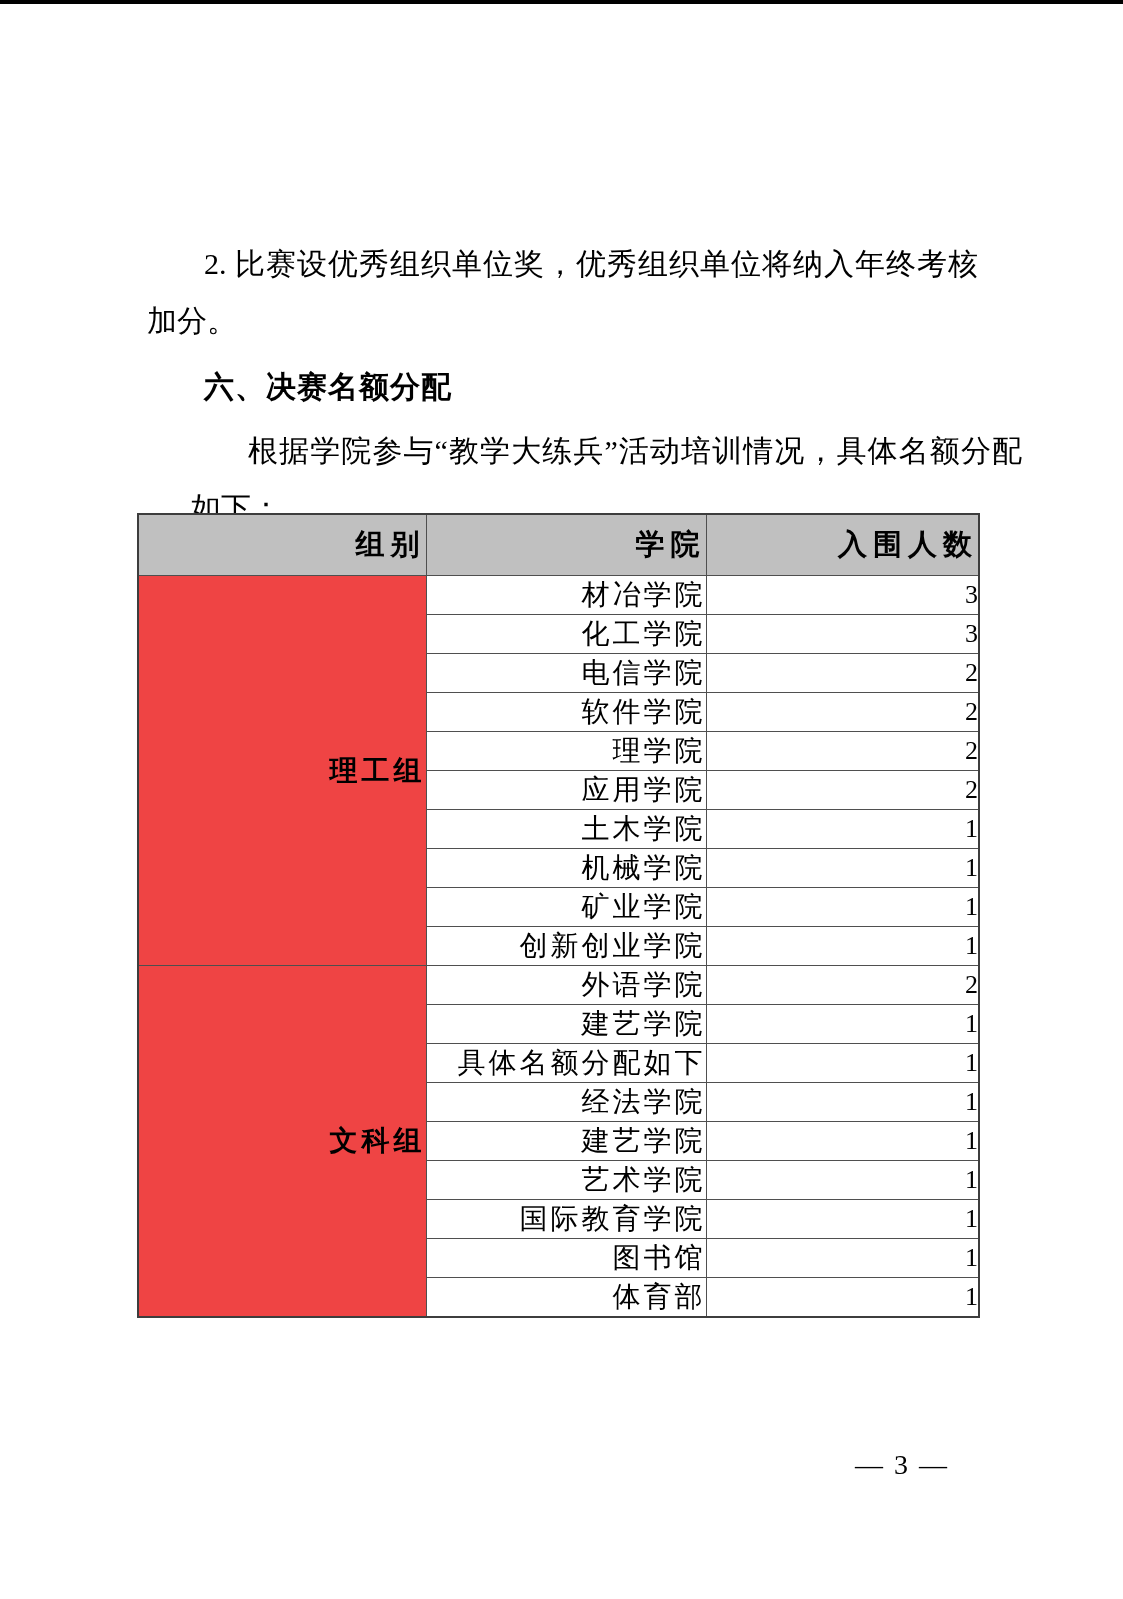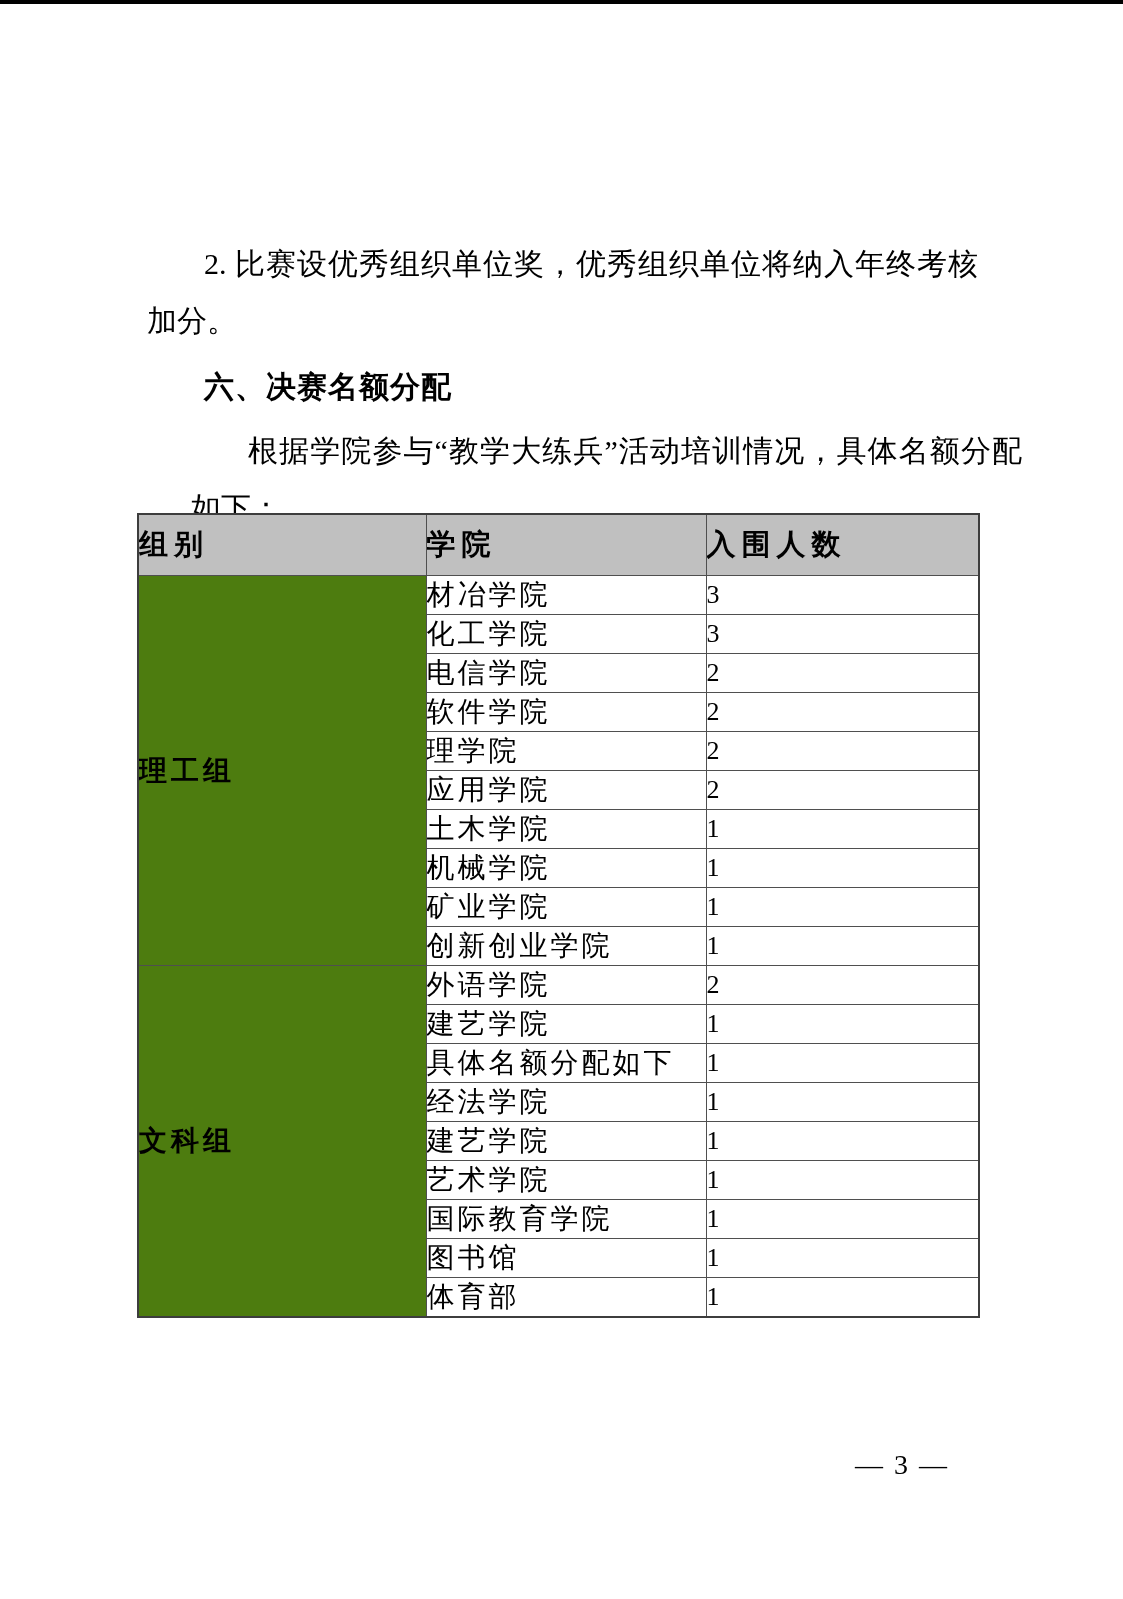--- a/index.html
+++ b/index.html
@@ -30,31 +30,31 @@
     margin-top: 39px;
   }
   table.quota-table {
     position: absolute; left: 137px; top: 513px;
     width: 841px;
     border-collapse: collapse; table-layout: fixed;
     border: 2px solid #3d3d3d;
   }
   .quota-table th, .quota-table td {
     border: 1px solid #4f4f4f;
-    text-align: left; vertical-align: middle;
+    text-align: right; vertical-align: middle;
     padding: 0; overflow: hidden;
   }
   .quota-table thead th {
     height: 60px; background: #c0c0c0;
     font-size: 29px; font-weight: bold; letter-spacing: 6px;
   }
   .quota-table tbody td { height: 37.7px; font-size: 28px; letter-spacing: 3px; }
   .quota-table td.group-cell {
     font-size: 28px; font-weight: bold; letter-spacing: 4px;
-    background: #4d7c0f;
+    background: #ef4444;
   }
   .quota-table td.count-cell { font-size: 26px; letter-spacing: 0; }
   .page-number {
     position: absolute; top: 1448px; left: 827px; width: 150px;
     text-align: center; font-size: 28px; line-height: 34px;
     letter-spacing: 2px;
   }
 </style>
 </head>
 <body>

